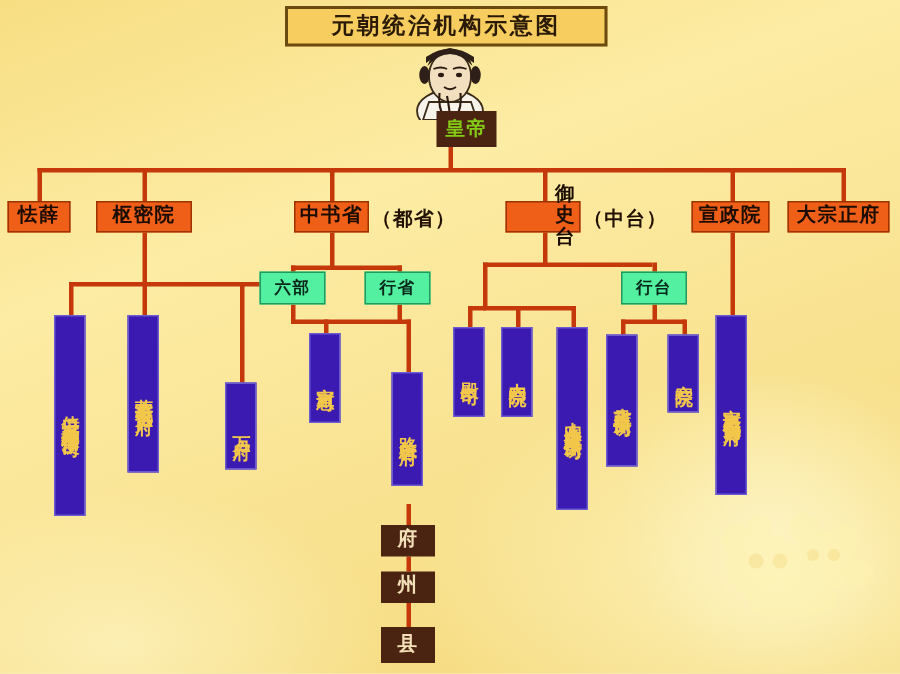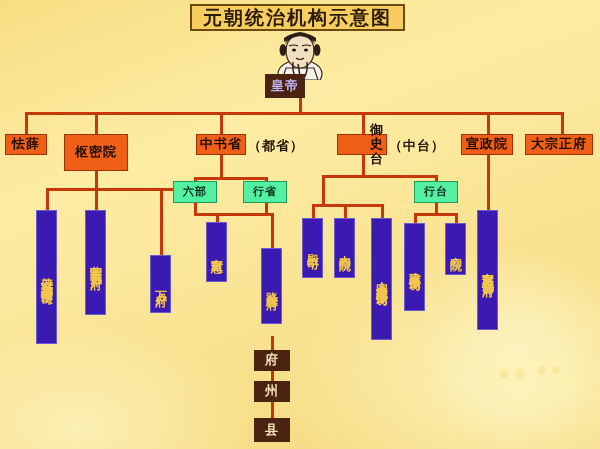--- a/index.html
+++ b/index.html
@@ -63,39 +63,39 @@
 
   
   #title-box {
     position: absolute;
     left: 190px; top: 4px;
     width: 215px; height: 27px;
     background: #f6cd5e;
     border: 2px solid #6b4a12;
     display: flex; align-items: center; justify-content: center;
     color: #2b1a05;
-    font-size: 19px;
+    font-size: 15px;
     font-weight: bold;
     letter-spacing: 2px;
     font-family: "DejaVu Sans", "Liberation Sans", sans-serif;
   }
 
   
   #emperor-figure {
     position: absolute;
     left: 272px; top: 28px;
     width: 56px; height: 52px;
   }
   #emperor-box {
     position: absolute;
-    left: 265px; top: 74px;
+    left: 291px; top: 74px;
     width: 40px; height: 24px;
     background: #4a2410;
     display: flex; align-items: center; justify-content: center;
-    color: #c4b5fd;
+    color: #84cc16;
     font-size: 13px;
     font-weight: bold;
     letter-spacing: 1px;
   }
 
   
   .ln { position: absolute; background: #c4380a; }
   .ln.h { height: 3px; }
   .ln.v { width: 3px; }
 
@@ -242,21 +242,21 @@
   <div class="ln v" style="left:381px; top:204px; height:14px;"></div>
 
   <div class="ln v" style="left:435px; top:203px; height:12px;"></div>
   <div class="ln h" style="left:414px; top:213px; width:43px;"></div>
   <div class="ln v" style="left:414px; top:213px; height:10px;"></div>
   <div class="ln v" style="left:455px; top:213px; height:10px;"></div>
 
   <div class="ln v" style="left:487px; top:155px; height:55px;"></div>
 
   <div class="node orange" style="left:5px;   top:134px; width:42px; height:21px;">怯薛</div>
-  <div class="node orange" style="left:64px;  top:134px; width:64px; height:37px;">枢密院</div>
+  <div class="node orange" style="left:64px;  top:134px; width:64px; height:21px;">枢密院</div>
   <div class="node orange" style="left:196px; top:134px; width:50px; height:21px;">中书省</div>
   <div class="paren" style="left:248px; top:137px;">（都省）</div>
   <div class="node orange" style="left:337px; top:134px; width:50px; height:21px;padding-left:30px;">御史台</div>
   <div class="paren" style="left:389px; top:137px;">（中台）</div>
   <div class="node orange" style="left:461px; top:134px; width:52px; height:21px;">宣政院</div>
   <div class="node orange" style="left:525px; top:134px; width:68px; height:21px;">大宗正府</div>
 
   <div class="node green" style="left:173px; top:181px; width:44px; height:22px;">六部</div>
   <div class="node green" style="left:243px; top:181px; width:44px; height:22px;">行省</div>
   <div class="node green" style="left:414px; top:181px; width:44px; height:22px;">行台</div>

